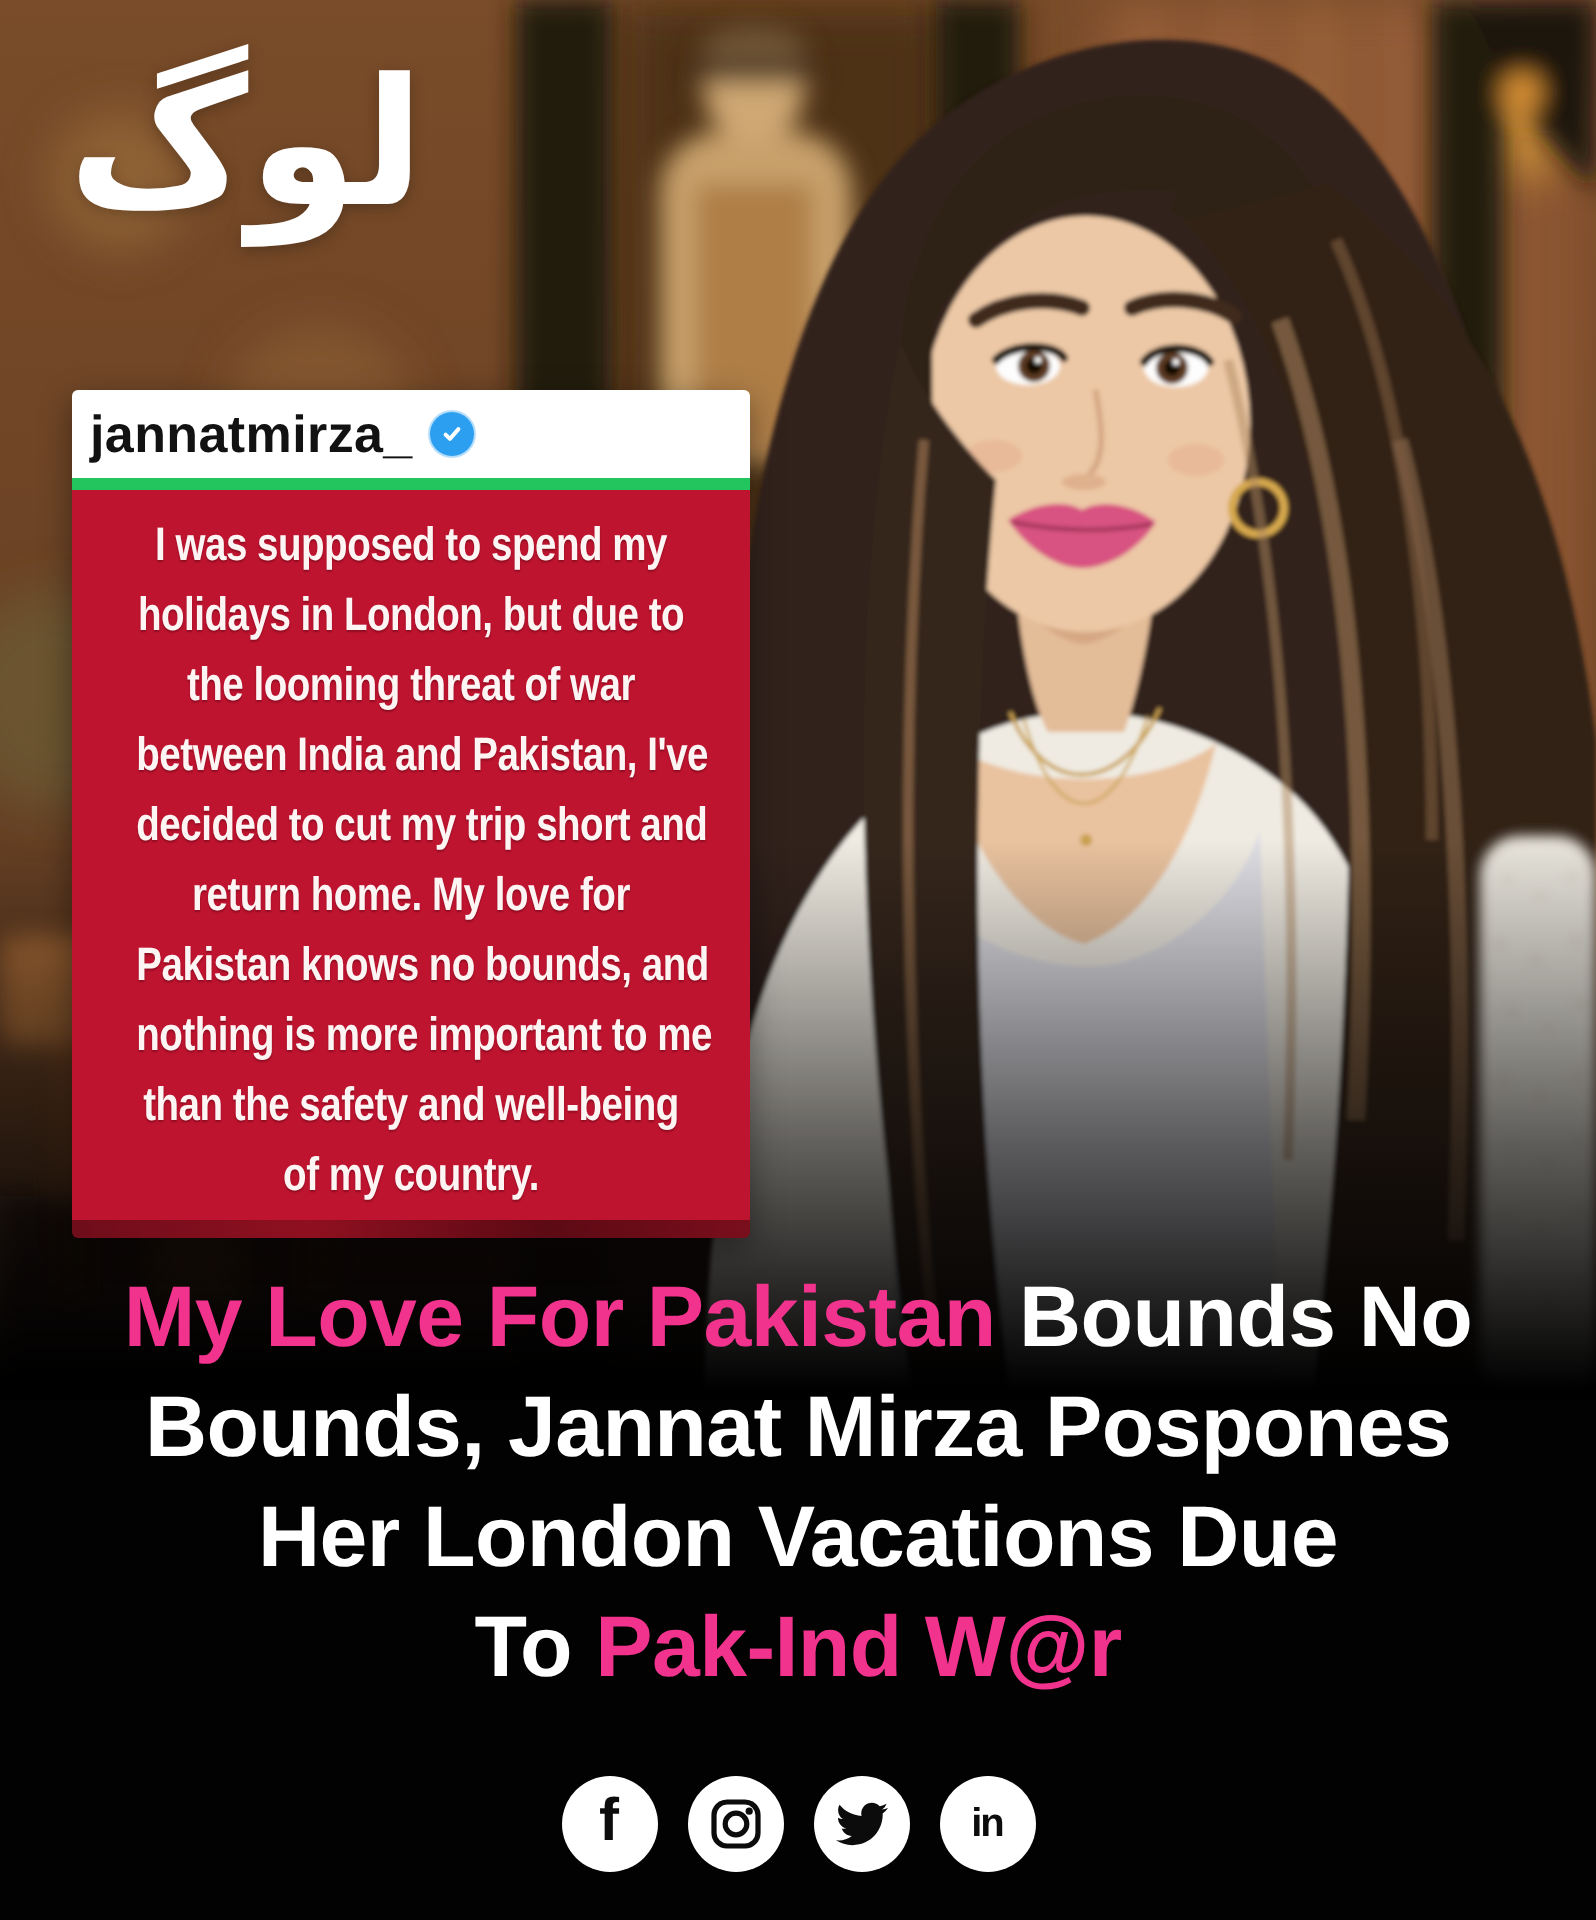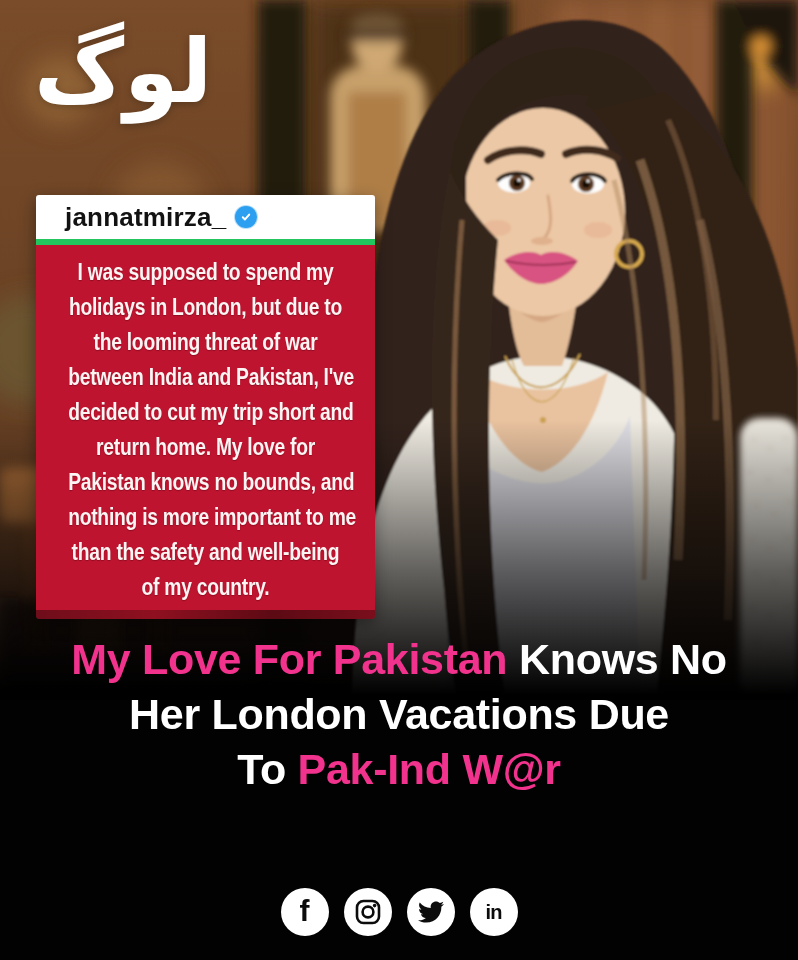--- a/index.html
+++ b/index.html
@@ -11,21 +11,21 @@
   .photo svg{display:block;}
 
   
   .logo{position:absolute;top:26px;left:34px;width:200px;color:#fff;
         font-family:"DejaVu Sans",sans-serif;font-weight:bold;font-size:88px;line-height:1.05;
         text-shadow:0 2px 8px rgba(0,0,0,.25);user-select:none;}
 
   
   .story-card{position:absolute;left:36px;top:195px;width:339px;border-radius:3px;overflow:hidden;
               box-shadow:0 5px 16px rgba(0,0,0,.4);}
-  .card-header{background:#ffffff;height:44px;display:flex;align-items:center;padding:0 29px;gap:9px;}
+  .card-header{background:#ffffff;height:44px;display:flex;align-items:center;padding:0 9px;gap:9px;}
   .username{font-weight:bold;font-size:26px;color:#121212;letter-spacing:.2px;}
   .badge{width:22px;height:22px;border-radius:50%;background:#2D9FF0;display:flex;
          align-items:center;justify-content:center;flex:0 0 auto;box-shadow:0 0 0 1px rgba(45,159,240,.35);}
   .card-body{background:#BE1430;border-top:6px solid #22c55e;padding:10px 2px 5px;}
   .quote-line{color:#fdf4f4;font-size:23.5px;line-height:35px;font-weight:bold;text-align:center;
               white-space:nowrap;transform:scaleX(.82);transform-origin:center;letter-spacing:-.3px;
               text-shadow:0 1px 1px rgba(90,5,15,.45);}
   .card-edge{height:9px;background:linear-gradient(90deg,#6f0d1a,#8f1020 35%,#5c0a14 70%,#7a0e1c);}
 
   
@@ -232,21 +232,22 @@
       <div class="quote-line">return home. My love for</div>
       <div class="quote-line">Pakistan knows no bounds, and</div>
       <div class="quote-line">nothing is more important to me</div>
       <div class="quote-line">than the safety and well-being</div>
       <div class="quote-line">of my country.</div>
     </div>
     <div class="card-edge"></div>
   </div>
 
   <div class="headline">
-    <div class="hl-line"><span class="hl-pink">My Love For Pakistan</span><span class="hl-white"> Knows No</span></div>
+    <div class="hl-line"><span class="hl-pink">My Love For Pakistan</span><span class="hl-white"> Bounds No</span></div>
+    <div class="hl-line"><span class="hl-white">Bounds, Jannat Mirza Pospones</span></div>
     <div class="hl-line"><span class="hl-white">Her London Vacations Due</span></div>
     <div class="hl-line"><span class="hl-white">To </span><span class="hl-pink">Pak-Ind W@r</span></div>
   </div>
 
   <div class="social">
     <div class="sicon">
       <span class="fb-glyph">f</span>
     </div>
     <div class="sicon">
       <svg width="26" height="26" viewBox="0 0 26 26">

